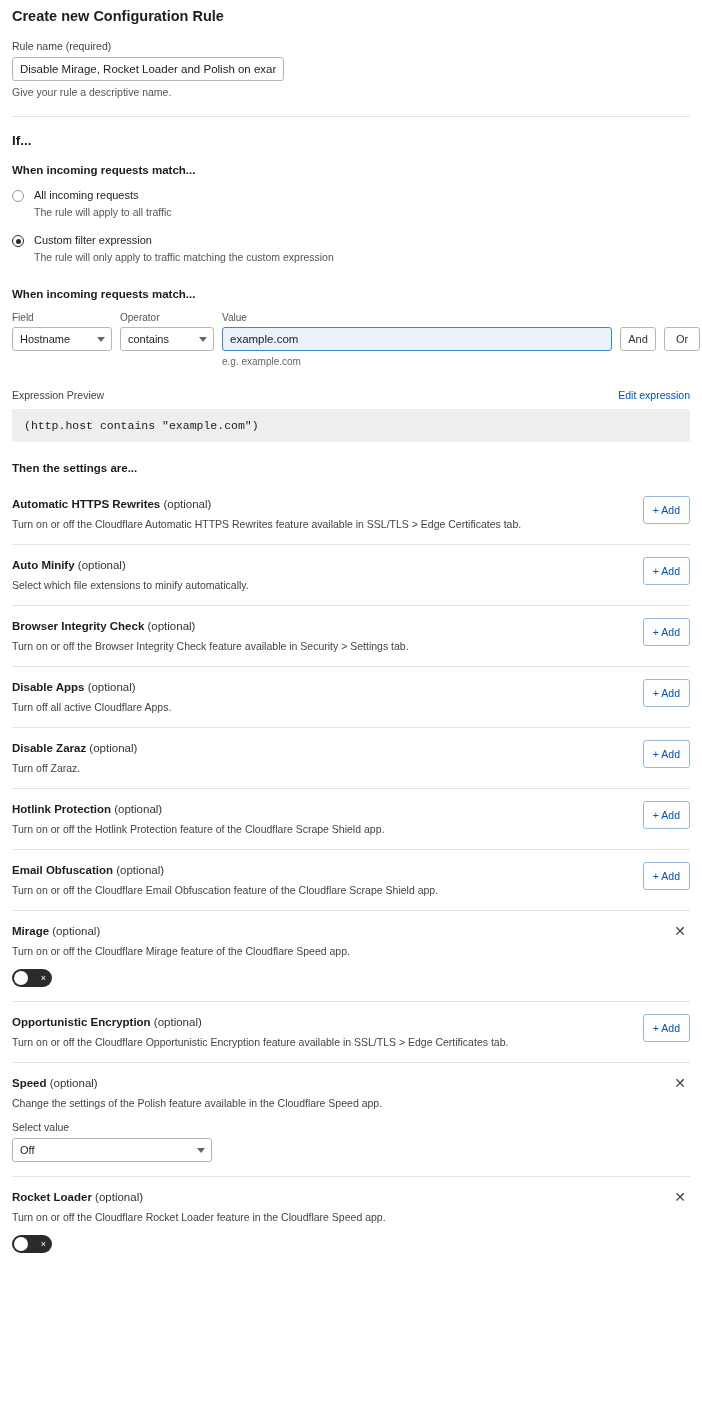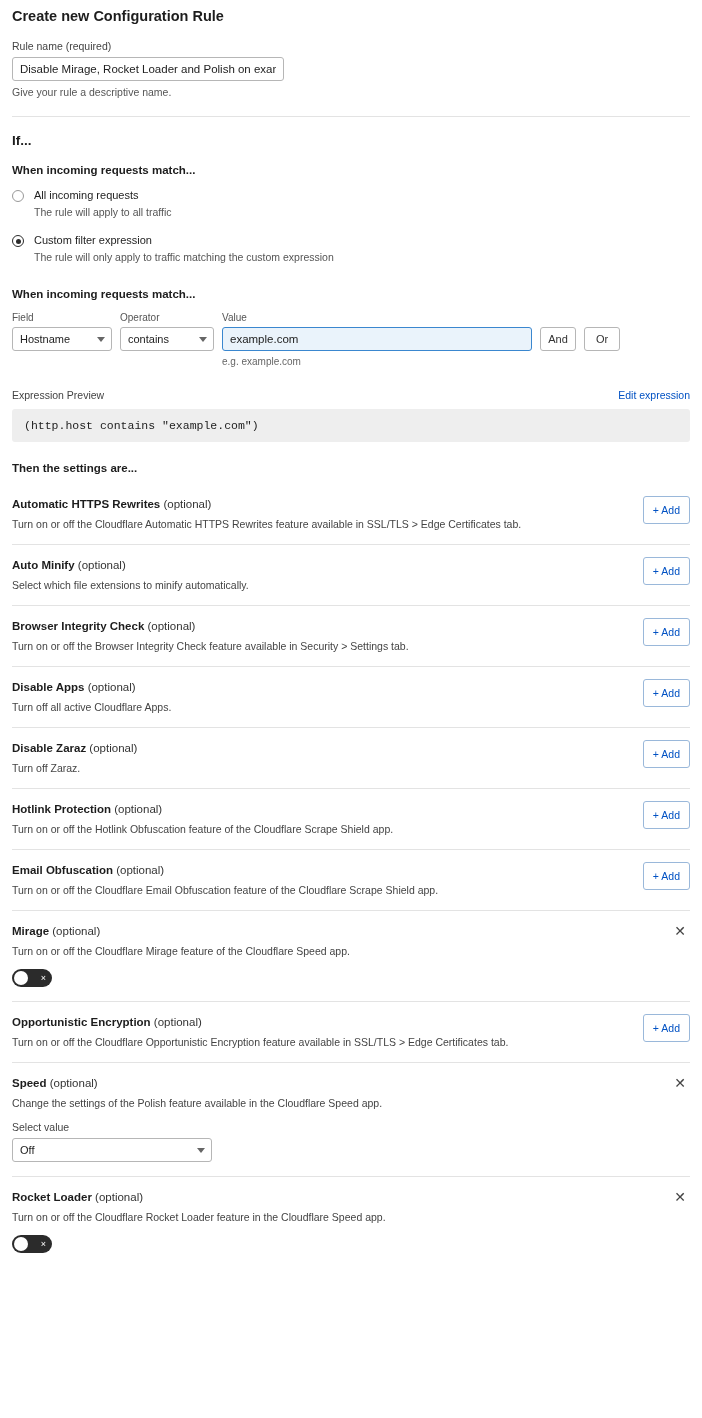--- a/index.html
+++ b/index.html
@@ -118,21 +118,21 @@
     margin-top: -2px;
     width: 0; height: 0;
     border-left: 4px solid transparent;
     border-right: 4px solid transparent;
     border-top: 5px solid #666;
   }
   .w-field { width: 100px; }
   .w-operator { width: 94px; }
 
   #value-input {
-    width: 310px;
+    width: 390px;
     border: 1px solid #3a87cf;
     background: #eaf3fb;
   }
   .value-help { font-size: 10px; color: #666; margin-top: 5px; }
 
   .btn-and-or {
     border: 1px solid #b6b6b6;
     background: #fff;
     border-radius: 3px;
     height: 24px;
@@ -350,21 +350,21 @@
         <div class="setting-desc">Turn off all active Cloudflare Apps.</div>
         <button class="add-btn">+ Add</button>
       </div>
       <div class="setting">
         <div class="setting-title"><span>Disable Zaraz</span> <span class="optional">(optional)</span></div>
         <div class="setting-desc">Turn off Zaraz.</div>
         <button class="add-btn">+ Add</button>
       </div>
       <div class="setting">
         <div class="setting-title"><span>Hotlink Protection</span> <span class="optional">(optional)</span></div>
-        <div class="setting-desc">Turn on or off the Hotlink Obfuscation feature of the Cloudflare Scrape Shield app.</div>
+        <div class="setting-desc">Turn on or off the Hotlink Protection feature of the Cloudflare Scrape Shield app.</div>
         <button class="add-btn">+ Add</button>
       </div>
       <div class="setting">
         <div class="setting-title"><span>Email Obfuscation</span> <span class="optional">(optional)</span></div>
         <div class="setting-desc">Turn on or off the Cloudflare Email Obfuscation feature of the Cloudflare Scrape Shield app.</div>
         <button class="add-btn">+ Add</button>
       </div>
       <div class="setting">
         <div class="setting-title"><span>Mirage</span> <span class="optional">(optional)</span></div>
         <div class="setting-desc">Turn on or off the Cloudflare Mirage feature of the Cloudflare Speed app.</div>

